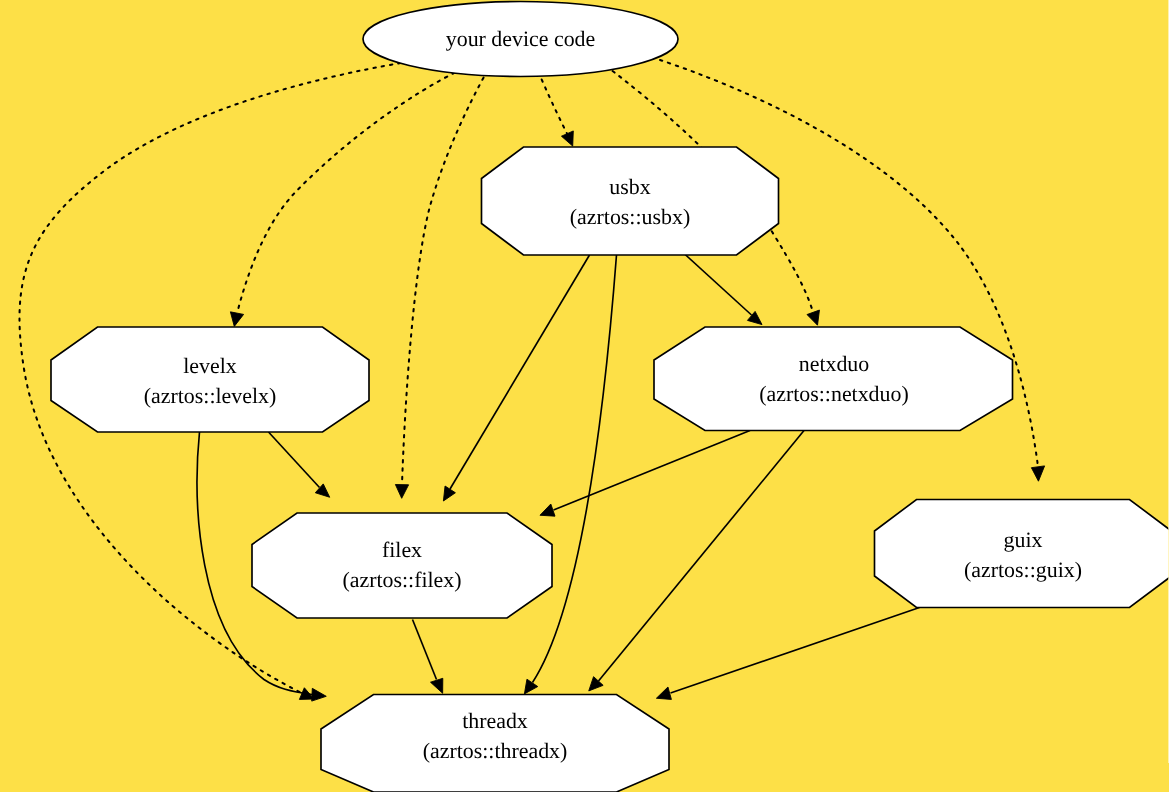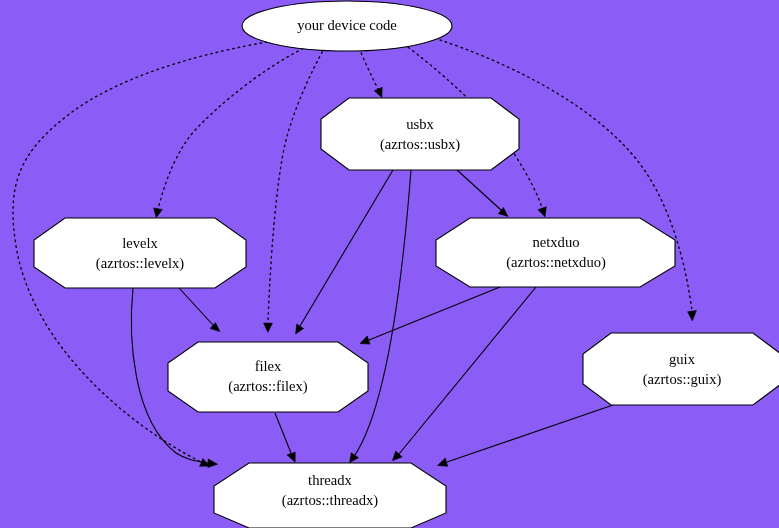--- a/index.html
+++ b/index.html
@@ -1,18 +1,18 @@
 <!DOCTYPE html>
 <html><head>
 <meta charset="utf-8">
 <style>
   html,body{margin:0;padding:0;background:#ffffff;}
   body{width:779px;height:528px;overflow:hidden;
        font-family:"Liberation Serif","DejaVu Serif",serif;}
-  #canvas{position:relative;width:779px;height:528px;background:#8b5cf6;}
+  #canvas{position:relative;width:779px;height:528px;background:#fde047;}
   #graph{position:absolute;left:0;top:0;width:779px;height:528px;}
   .node-shape{fill:#ffffff;stroke:#000000;stroke-width:1.1;}
   .node-label{font-family:"Liberation Serif","DejaVu Serif",serif;
               font-size:14.6px;fill:#000000;text-anchor:middle;
               dominant-baseline:middle;}
   .edge-solid{fill:none;stroke:#000000;stroke-width:1.1;}
   .edge-dotted{fill:none;stroke:#000000;stroke-width:1.35;
                stroke-dasharray:1.6,4.0;stroke-linecap:round;}
   .arrowhead{fill:#000000;stroke:#000000;stroke-width:0.6;}
 </style>

